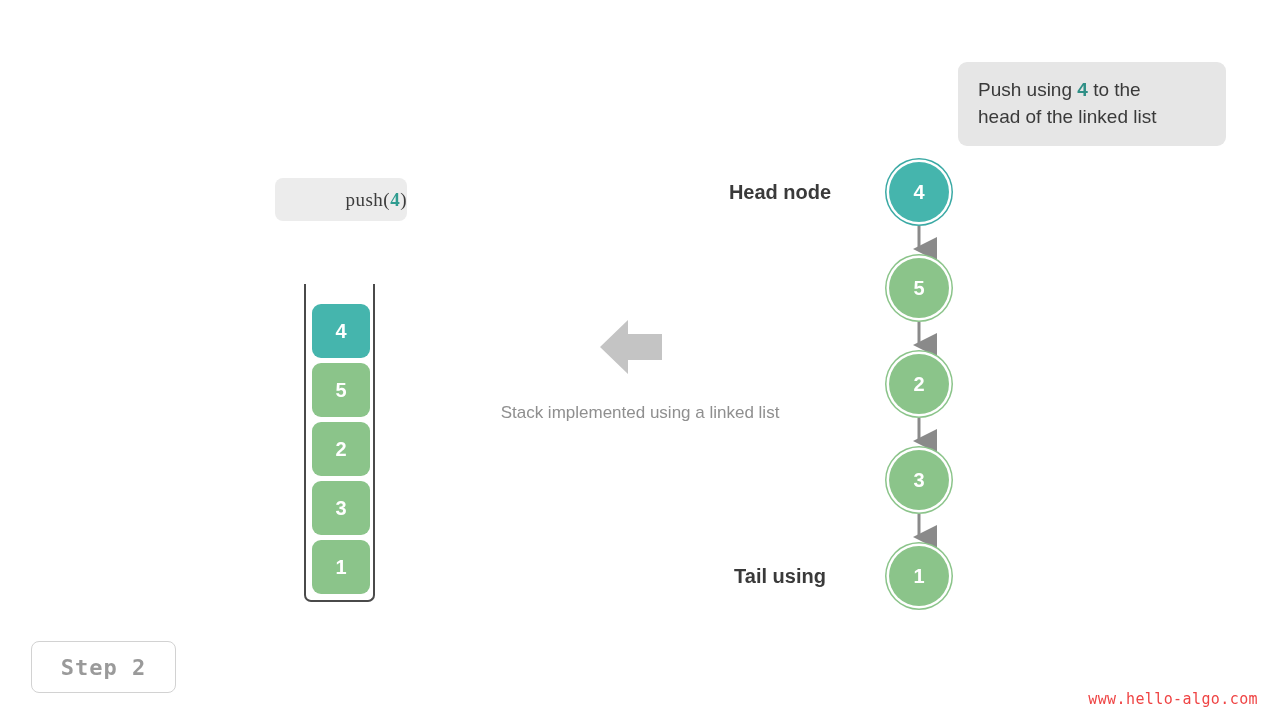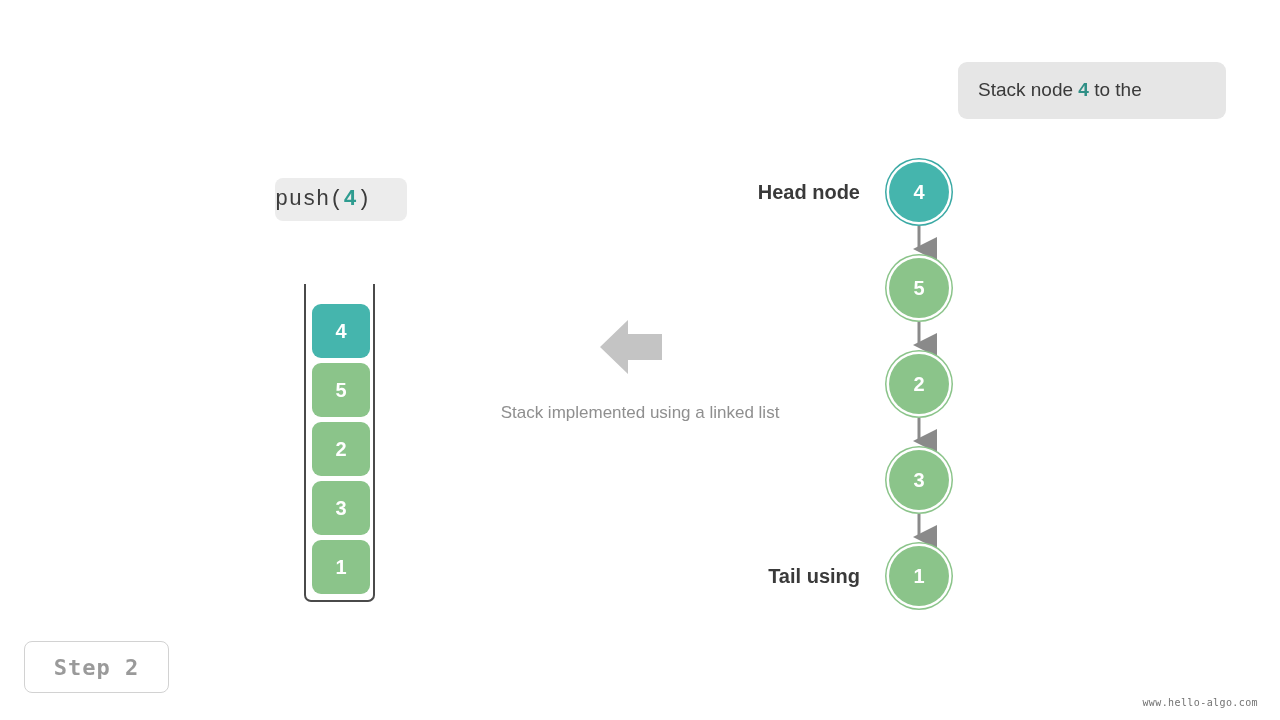--- a/index.html
+++ b/index.html
@@ -39,23 +39,23 @@
   .code-label {
     position: absolute;
     left: 275px;
     top: 178px;
     width: 132px;
     height: 43px;
     background: #ececec;
     border-radius: 8px;
     display: flex;
     align-items: center;
-    justify-content: flex-start;
-    font-family: Liberation Mono, monospace;
-    font-size: 22px;
+    justify-content: flex-end;
+    font-family: Liberation Serif, serif;
+    font-size: 19px;
     color: #3c3c3c;
     letter-spacing: 0.5px;
   }
   .code-label .hl {
     color: #2f9c90;
     font-weight: bold;
   }
 
   
   .stack-wrap {
@@ -131,42 +131,42 @@
     box-shadow: 0 0 0 2.5px #ffffff, 0 0 0 4px #8bc48a;
   }
   .ll-node.teal {
     background: #45b5ad;
     box-shadow: 0 0 0 2.5px #ffffff, 0 0 0 4px #3aa9a4;
   }
 
   .ll-label {
     position: absolute;
     right: 0;
-    text-align: right;
+    text-align: center;
     font-size: 20px;
     font-weight: bold;
     color: #3a3a3a;
     white-space: nowrap;
   }
   .label-head { top: 181px; left: 700px; width: 160px; }
   .label-tail { top: 565px; left: 700px; width: 160px; }
 
   .ll-edges {
     position: absolute;
     left: 0;
     top: 0;
     width: 1280px;
     height: 720px;
     pointer-events: none;
   }
 
   
   .step-badge {
     position: absolute;
-    left: 24px;
+    left: 31px;
     top: 641px;
     width: 145px;
     height: 52px;
     border: 1.5px solid #d2d2d2;
     border-radius: 8px;
     box-sizing: border-box;
     display: flex;
     align-items: center;
     justify-content: center;
     font-family: "DejaVu Sans Mono", "Liberation Mono", monospace;
@@ -175,30 +175,31 @@
     color: #9a9a9a;
     letter-spacing: 1px;
   }
 
   
   .watermark {
     position: absolute;
     right: 22px;
     bottom: 12px;
     font-family: "DejaVu Sans Mono", "Liberation Mono", monospace;
-    font-size: 10px;
-    color: #737373;
+    font-size: 15px;
+    color: #ef4444;
     letter-spacing: 0.4px;
   }
 </style>
 </head>
 <body>
 
 <div class="callout">
-  <span>Stack node </span><span class="hl">4</span><span> to the</span><br>
+  <span>Push using </span><span class="hl">4</span><span> to the</span><br>
+  <span>head of the linked list</span>
 </div>
 
 <div class="code-label">
   <span>push(</span>
     <span class="hl">4</span>
     <span>)</span>
 </div>
 
 <div class="stack-wrap">
   <div class="stack-frame"></div>

